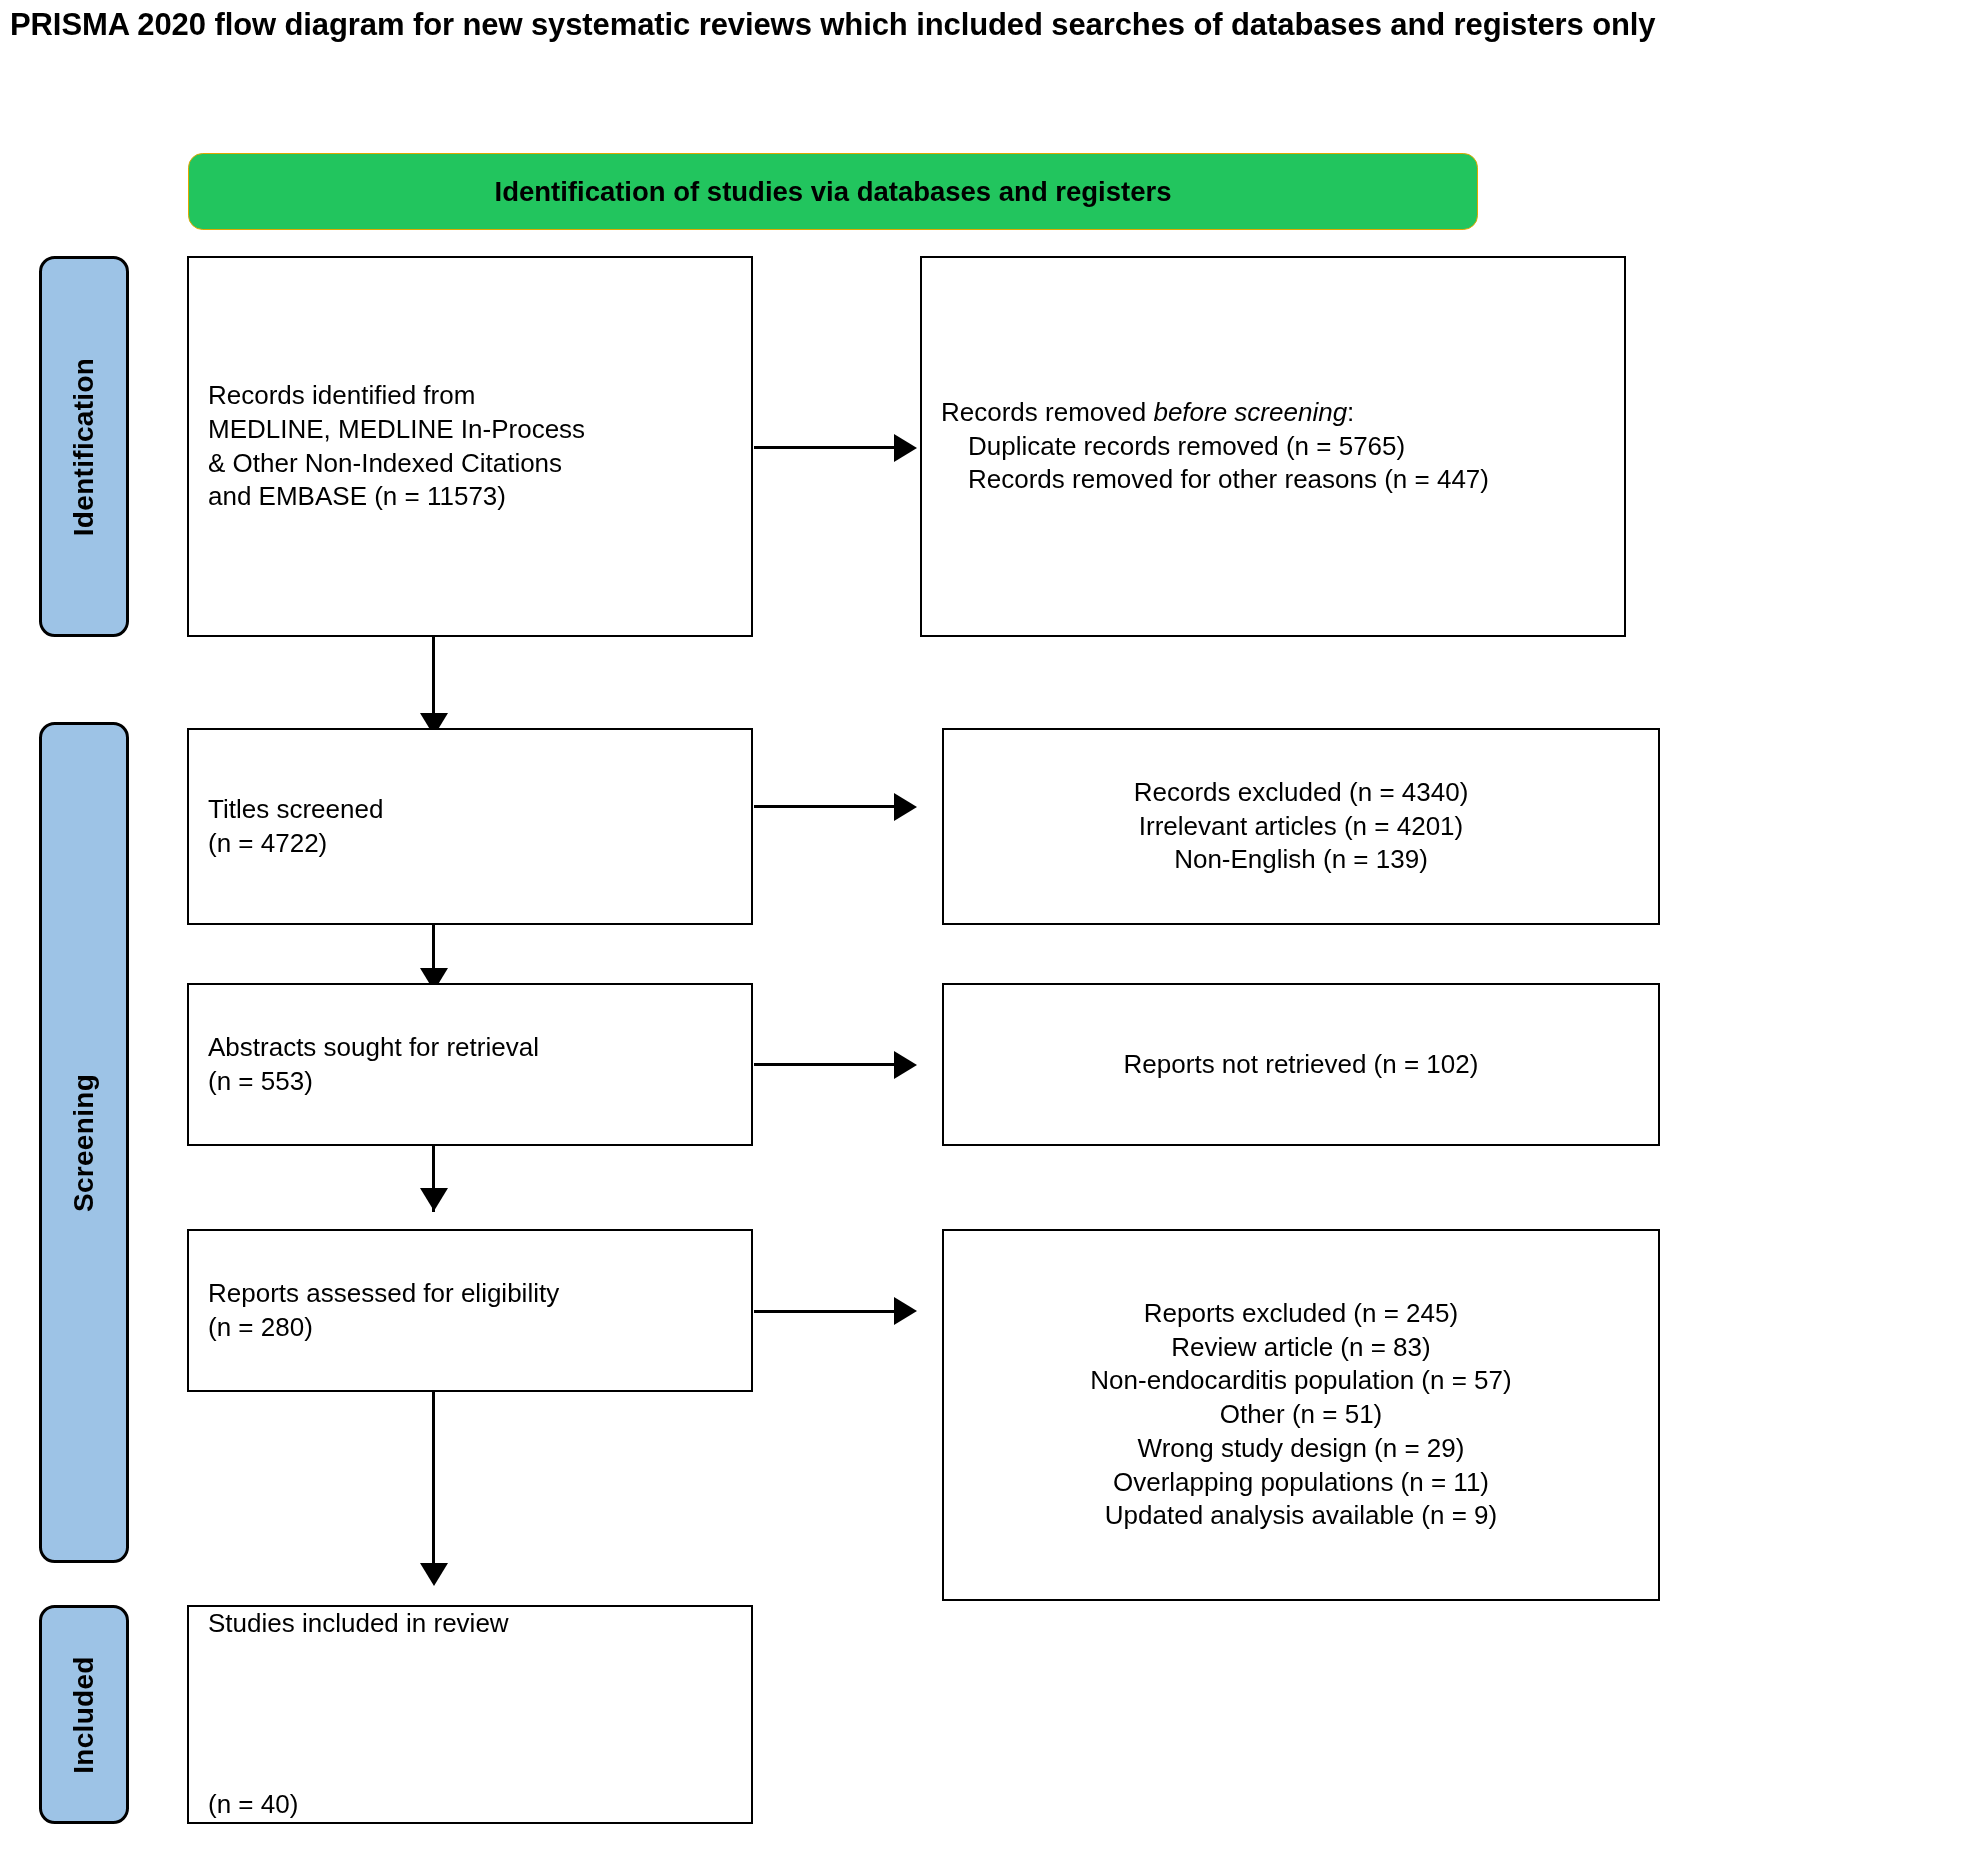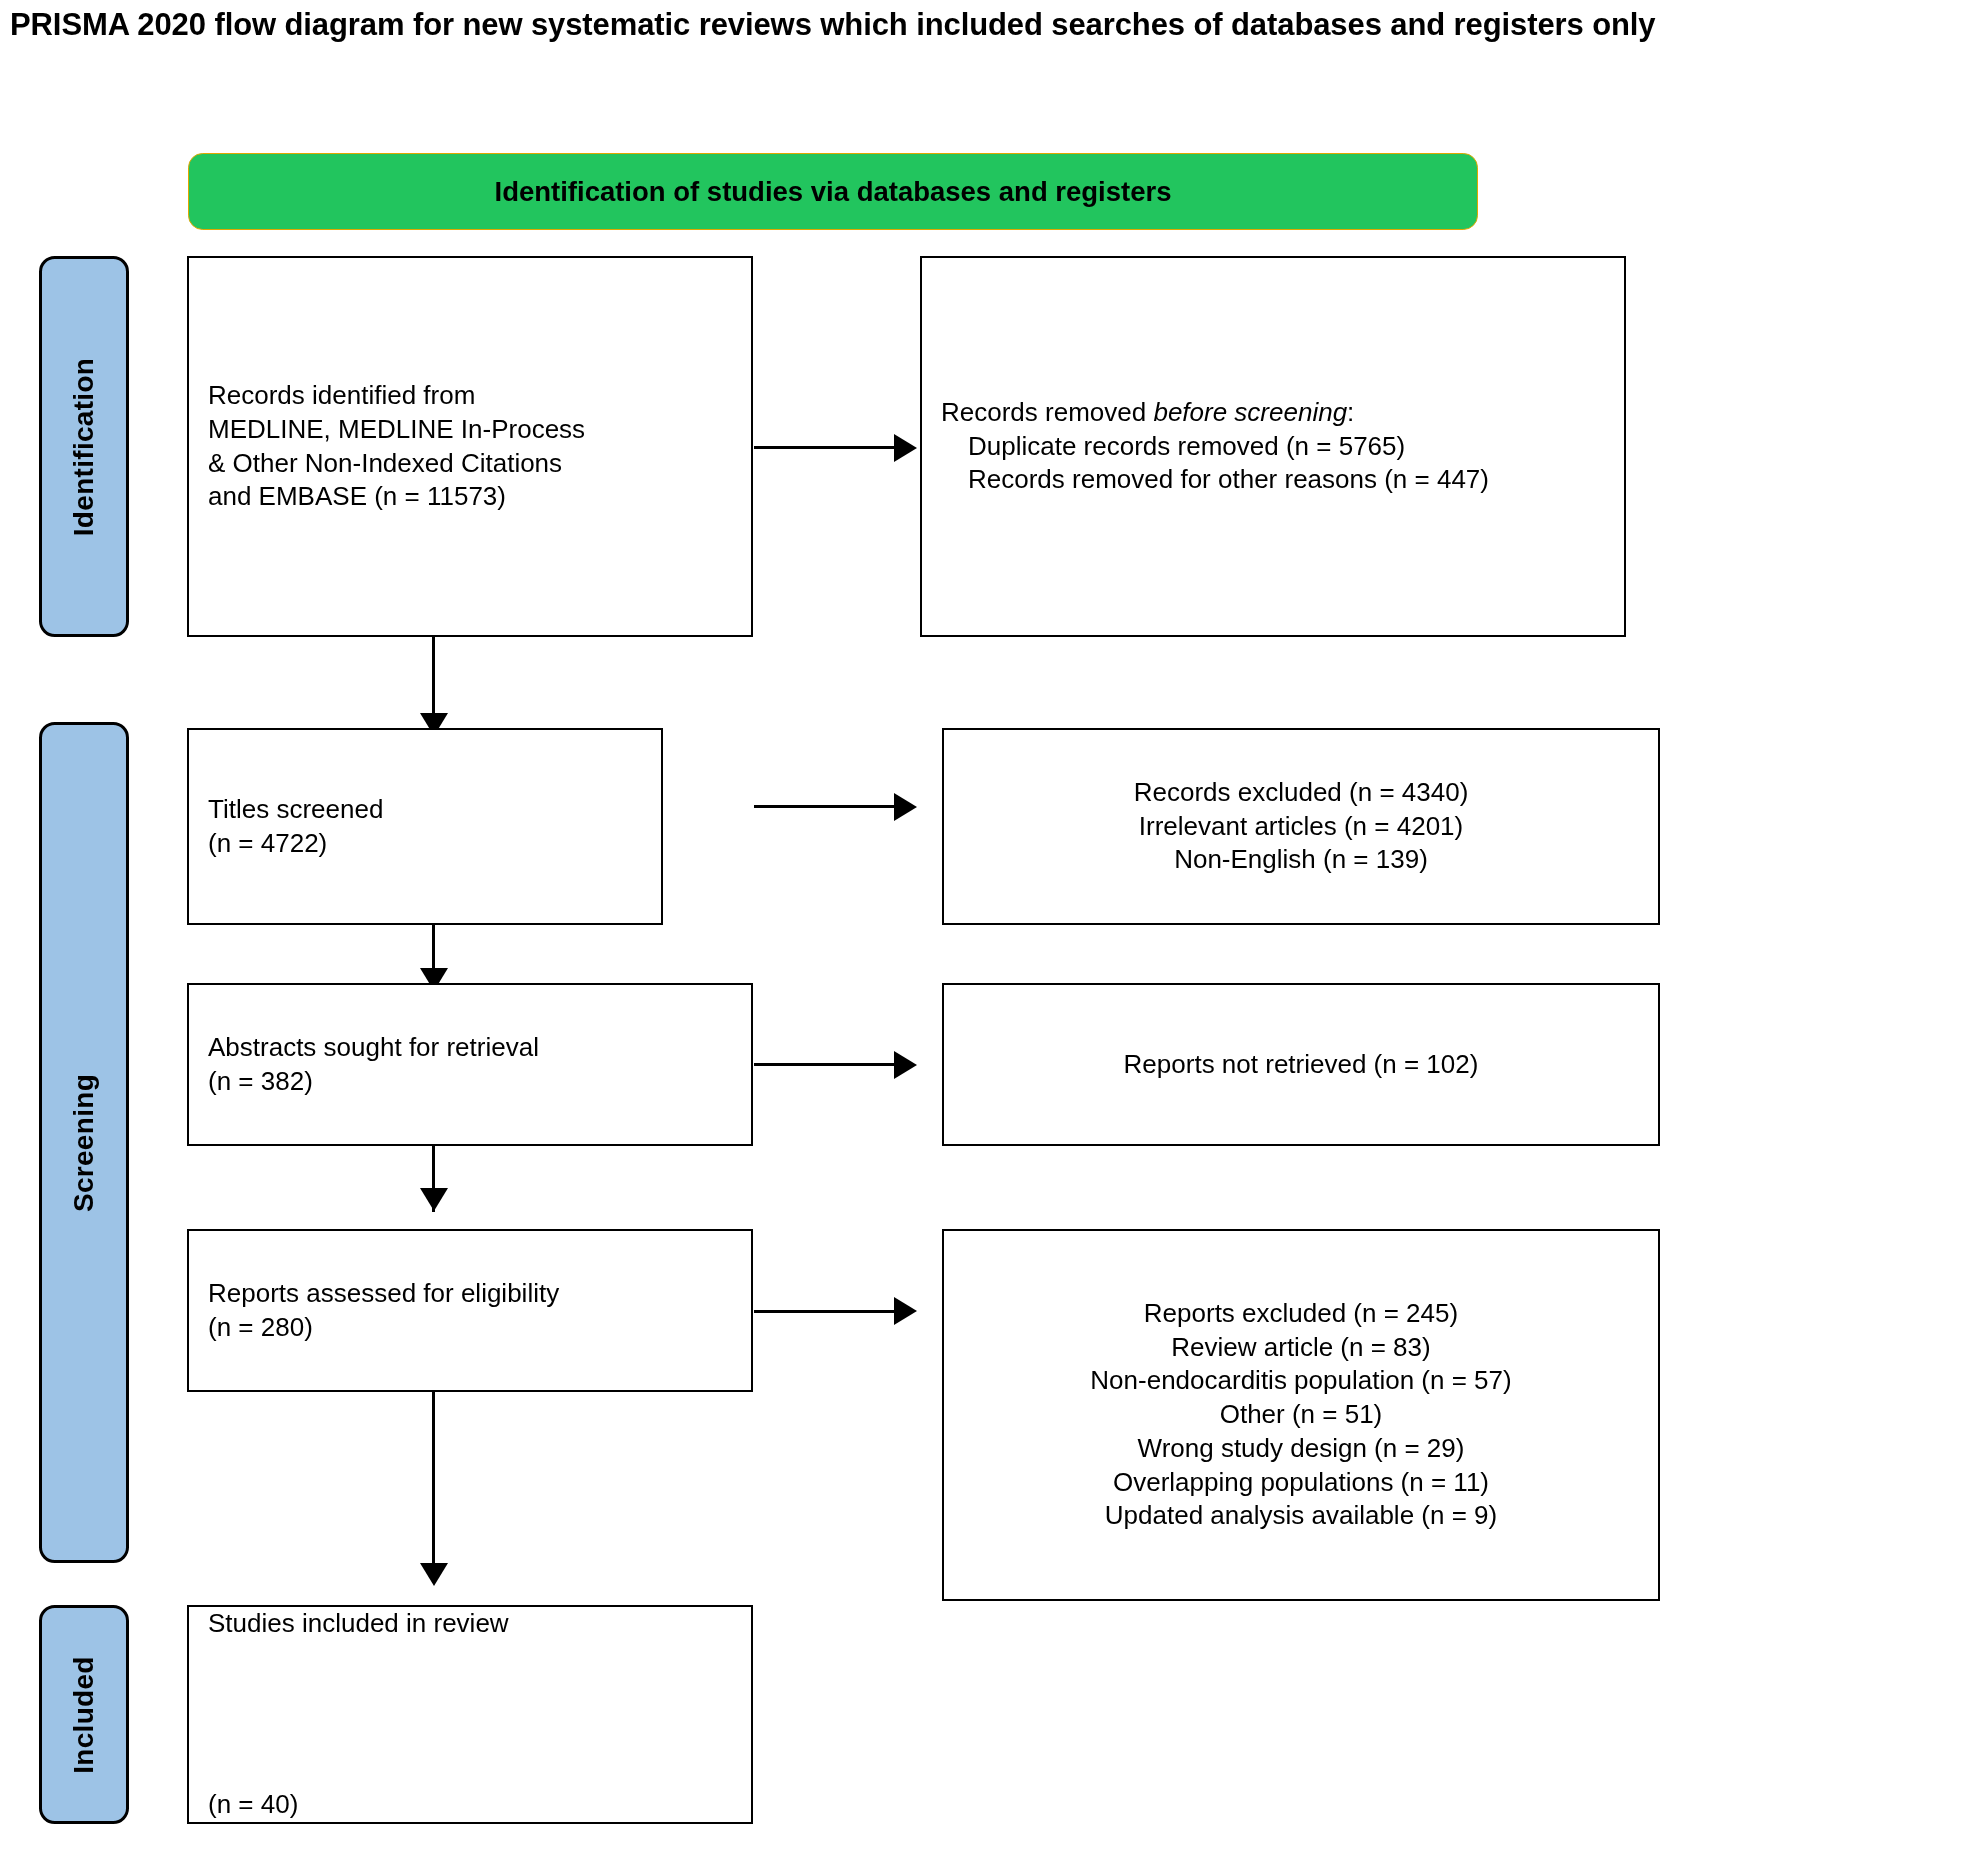--- a/index.html
+++ b/index.html
@@ -135,40 +135,40 @@
 
 <div class="flow-box pad-left" style="left:920px; top:256px; width:706px; height:381px;">
   <div class="line"><span>Records removed </span><span class="ital">before screening</span><span>:</span></div>
   <div class="line indent">Duplicate records removed (n = 5765)</div>
   <div class="line indent">Records removed for other reasons (n = 447)</div>
 </div>
 
 <div class="conn-v" style="left:432px; top:637px; height:101px;"></div>
 <div class="arrow-down" style="left:420px; top:713px;"></div>
 
-<div class="flow-box pad-left" style="left:187px; top:728px; width:476px; height:197px;">
+<div class="flow-box pad-left" style="left:187px; top:728px; width:566px; height:197px;">
   <div class="line">Titles screened</div>
   <div class="line">(n = 4722)</div>
 </div>
 
 <div class="conn-h" style="left:754px; top:805px; width:141px;"></div>
 <div class="arrow-right" style="left:894px; top:793px;"></div>
 
 <div class="flow-box pad-center" style="left:920px; top:728px; width:718px; height:197px;">
   <div class="line">Records excluded (n = 4340)</div>
   <div class="line">Irrelevant articles (n = 4201)</div>
   <div class="line">Non-English (n = 139)</div>
 </div>
 
 <div class="conn-v" style="left:432px; top:925px; height:67px;"></div>
 <div class="arrow-down" style="left:420px; top:968px;"></div>
 
 <div class="flow-box pad-left" style="left:187px; top:983px; width:566px; height:163px;">
   <div class="line">Abstracts sought for retrieval</div>
-  <div class="line">(n = 382)</div>
+  <div class="line">(n = 553)</div>
 </div>
 
 <div class="conn-h" style="left:754px; top:1063px; width:141px;"></div>
 <div class="arrow-right" style="left:894px; top:1051px;"></div>
 
 <div class="flow-box pad-center" style="left:920px; top:983px; width:718px; height:163px;">
   <div class="line">Reports not retrieved (n = 102)</div>
 </div>
 
 <div class="conn-v" style="left:432px; top:1145px; height:67px;"></div>

